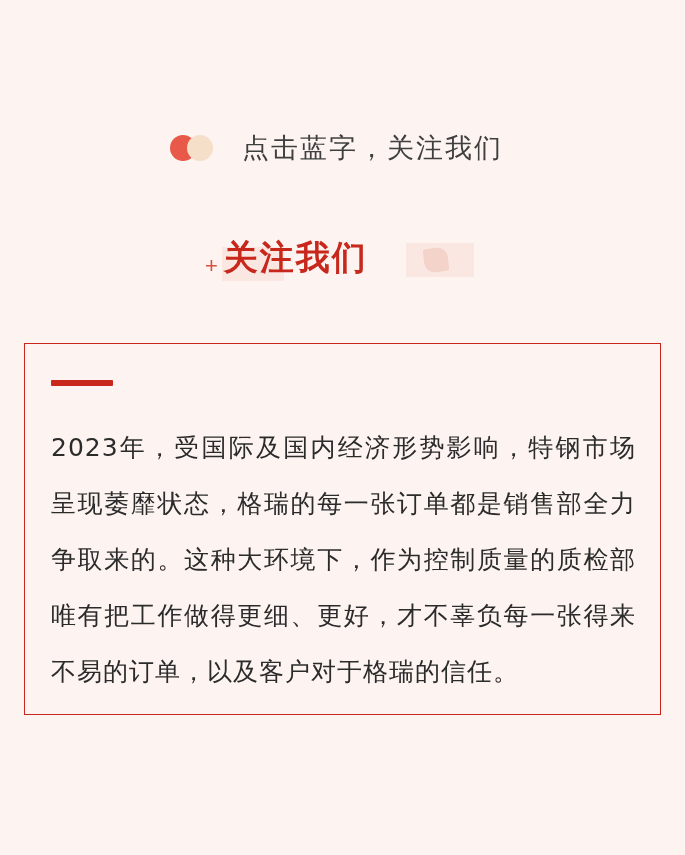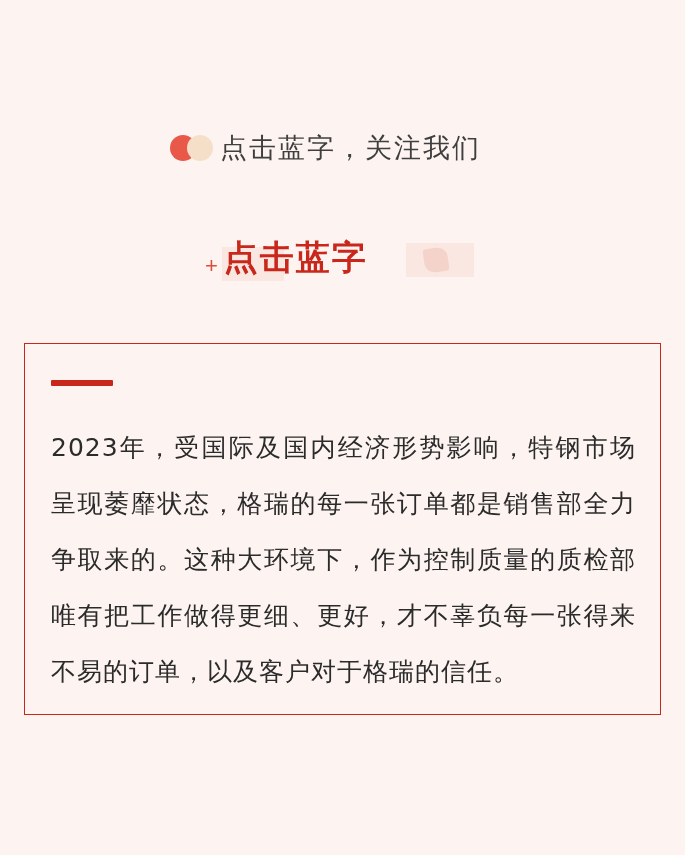--- a/index.html
+++ b/index.html
@@ -90,20 +90,21 @@
     font-family: "Liberation Sans", sans-serif;
   }
 
   
   .follow-row {
     position: absolute;
     left: 170px;
     top: 130px;
     display: flex;
     align-items: center;
+    gap: 22px;
   }
   .follow-dots {
     position: relative;
     width: 50px;
     height: 26px;
   }
   .follow-dots .d1 {
     position: absolute;
     left: 0; top: 0;
     width: 26px; height: 26px;
@@ -223,21 +224,21 @@
       <div class="d1"></div>
       <div class="d2"></div>
     </div>
     <div class="follow-text">点击蓝字，关注我们</div>
   </div>
 
   <div class="heading-block"></div>
   <div class="heading-ribbon"></div>
   <div class="heading-wrap">
     <span class="plus-mark">+</span>
-    <span class="heading-text">点击蓝字</span>
+    <span class="heading-text">关注我们</span>
   </div>
 
   <div class="card">
     <div class="card-dash"></div>
     <div class="card-body">2023年，受国际及国内经济形势影响，特钢市场呈现萎靡状态，格瑞的每一张订单都是销售部全力争取来的。这种大环境下，作为控制质量的质检部唯有把工作做得更细、更好，才不辜负每一张得来不易的订单，以及客户对于格瑞的信任。</div>
   </div>
 
 </div>
 
 </body></html>

